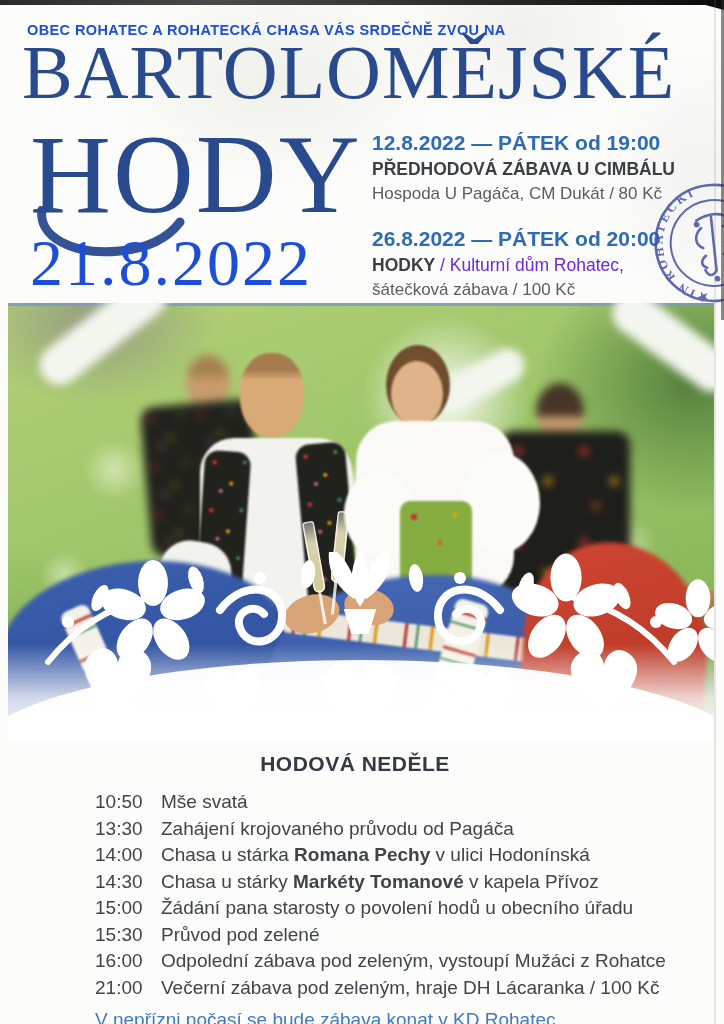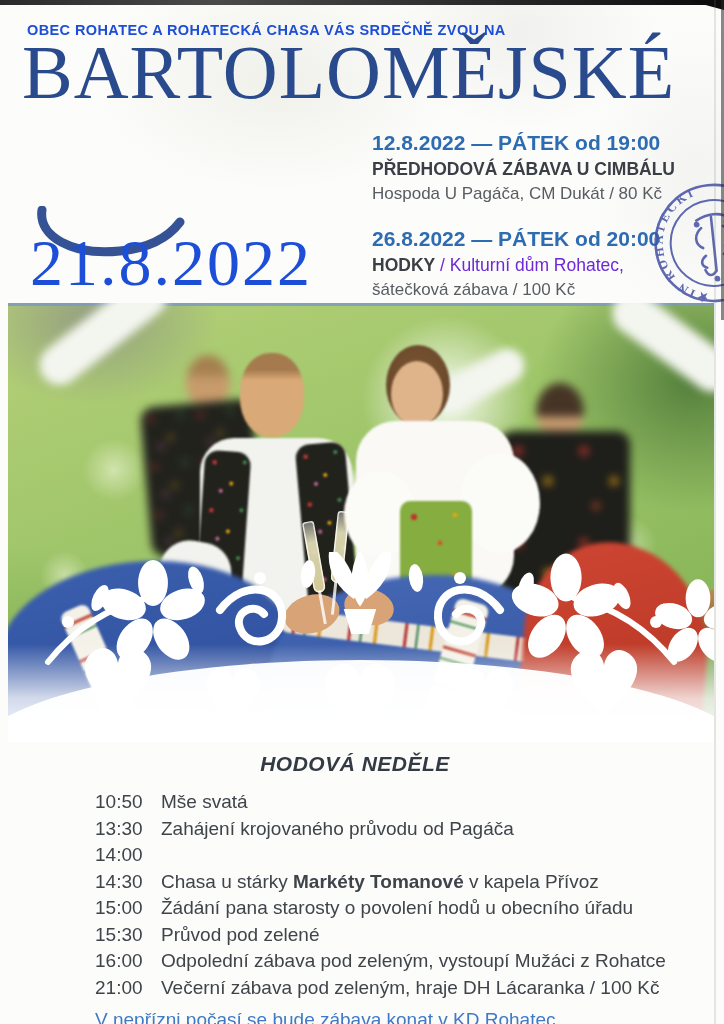--- a/index.html
+++ b/index.html
@@ -123,39 +123,40 @@
     background:linear-gradient(180deg,rgba(255,255,255,.35),rgba(244,240,200,.85) 30%,rgba(230,219,160,.9));
     box-shadow:inset 0 0 0 1.5px rgba(255,255,255,.75);}
   .glass::after{content:"";position:absolute;left:4px;top:70px;width:3px;height:34px;background:rgba(255,255,255,.8);}
   .glass1{left:300px;top:218px;transform:rotate(-10deg);}
   .glass2{left:326px;top:208px;transform:rotate(6deg);}
   .ornament{position:absolute;left:0;bottom:0;width:706px;height:190px;}
 
   
   .schedule{position:absolute;left:0;top:746px;width:724px;z-index:5;}
   .sched-head{text-align:center;font-size:21px;font-weight:700;letter-spacing:.5px;color:#333a44;
-    margin:6px 14px 11px 0;font-style:italic;}
+    margin:6px 14px 11px 0;}
   .sched-list{margin:16px 0 0 95px;}
   .sched-row{display:grid;grid-template-columns:54px 1fr;column-gap:12px;
     font-size:19px;line-height:19px;color:#3f444b;margin-bottom:7.5px;}
   .sched-row .b{font-weight:700;}
   .sched-note{margin:12px 0 0 95px;font-size:19px;color:#3e7ac6;font-weight:500;}
 </style>
 </head>
 <body>
 
 <div class="page">
 
   <div class="scan-top"></div>
   <div class="scan-top-wedge"></div>
   <div class="scan-right"></div>
   <div class="edge-line"></div>
 
   <div class="invite">OBEC ROHATEC A ROHATECKÁ CHASA VÁS SRDEČNĚ ZVOU NA</div>
   <div class="title1">BARTOLOMĚJSKÉ</div>
+  <div class="title2">HODY</div>
   <svg class="hody-swash" width="160" height="56" viewBox="0 0 160 56">
     <path d="M8,4 C4,30 38,50 86,45 C116,42 134,32 146,16" fill="none" stroke="#2a4a8e" stroke-width="9" stroke-linecap="round" opacity=".95"></path>
   </svg>
   <div class="bigdate">21.8.2022</div>
 
   <div class="events">
     <div class="event">
       <div class="ev-date">12.8.2022 — PÁTEK od 19:00</div>
       <div class="ev-title"><span class="bold">PŘEDHODOVÁ ZÁBAVA U CIMBÁLU</span><span class="rest"></span></div>
       <div class="ev-line">Hospoda U Pagáča, CM Dukát / 80 Kč</div>
@@ -292,20 +293,21 @@
     <span class="txt"><span class="pre">Mše svatá</span><span class="b"></span><span class="post"></span></span>
   </div>
 
   <div class="sched-row">
     <span class="t">13:30</span>
     <span class="txt"><span class="pre">Zahájení krojovaného průvodu od Pagáča</span><span class="b"></span><span class="post"></span></span>
   </div>
 
   <div class="sched-row">
     <span class="t">14:00</span>
+    <span class="txt"><span class="pre">Chasa u stárka </span><span class="b">Romana Pechy</span><span class="post"> v ulici Hodonínská</span></span>
   </div>
 
   <div class="sched-row">
     <span class="t">14:30</span>
     <span class="txt"><span class="pre">Chasa u stárky </span><span class="b">Markéty Tomanové</span><span class="post"> v kapela Přívoz</span></span>
   </div>
 
   <div class="sched-row">
     <span class="t">15:00</span>
     <span class="txt"><span class="pre">Žádání pana starosty o povolení hodů u obecního úřadu</span><span class="b"></span><span class="post"></span></span>

